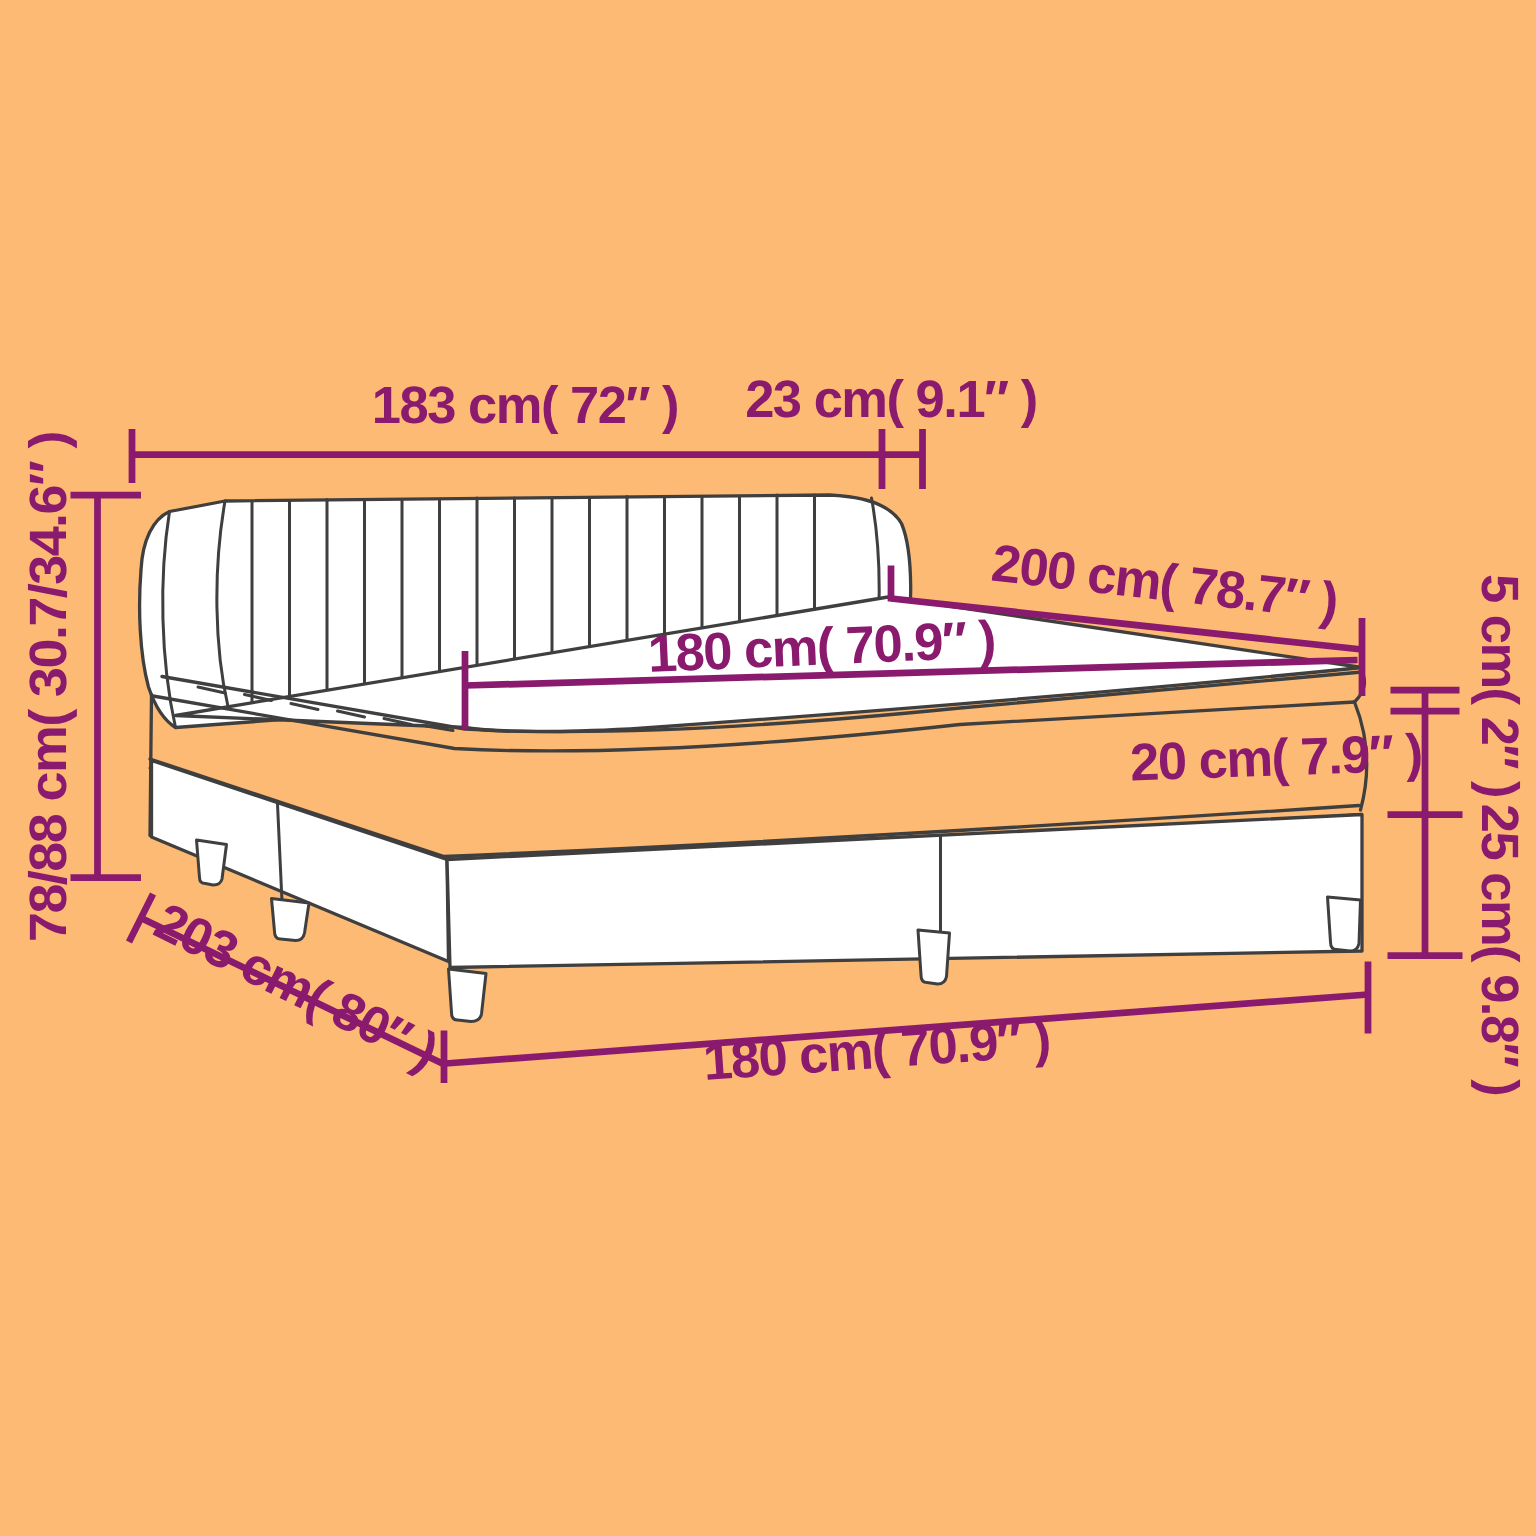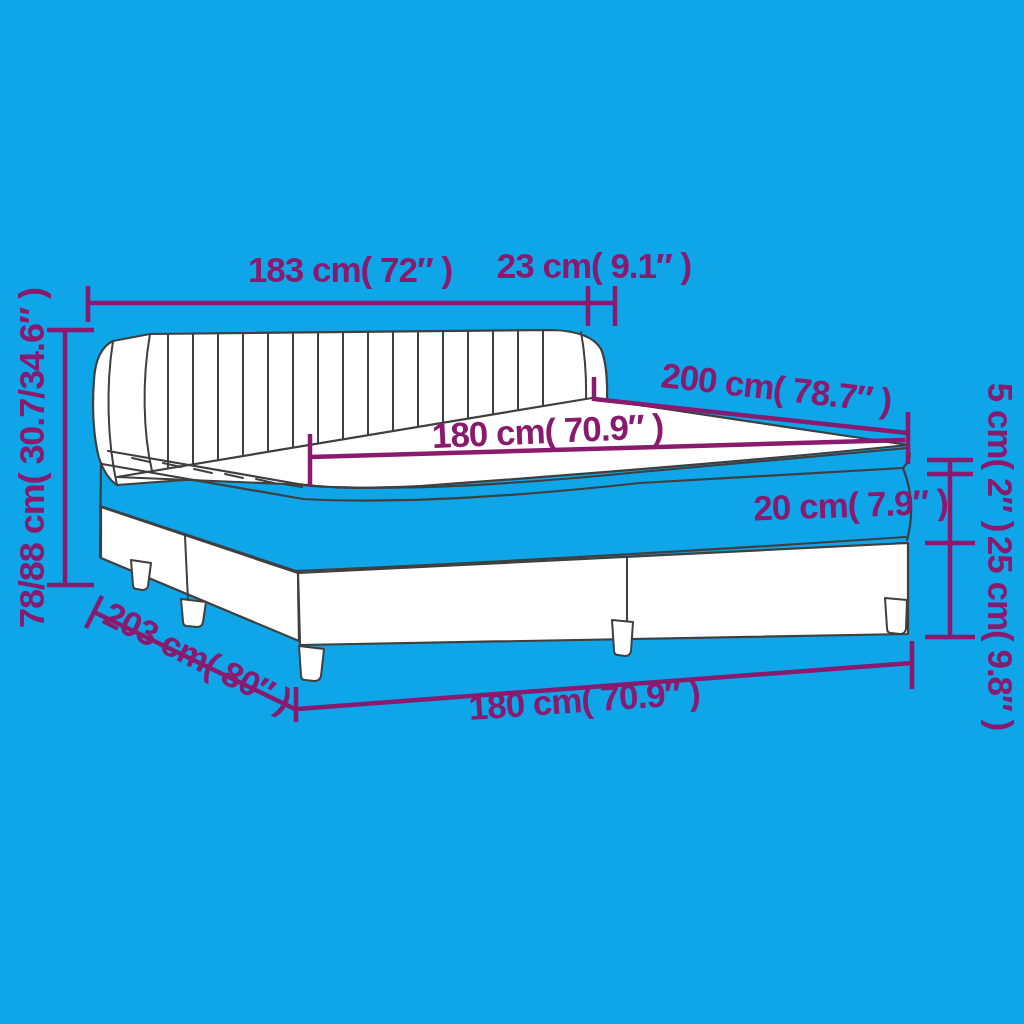--- a/index.html
+++ b/index.html
@@ -1,16 +1,16 @@
 <!DOCTYPE html>
 <html><head>
 <meta charset="utf-8">
 <style>
   html,body{margin:0;padding:0;background:#ffffff;}
-  .stage{position:relative;width:1024px;height:1024px;background:#0ea5e9;overflow:hidden;
+  .stage{position:relative;width:1024px;height:1024px;background:#fdba74;overflow:hidden;
          font-family:"Liberation Sans",sans-serif;}
   svg{display:block;}
   .art{stroke:#3F3F3F;stroke-width:2.2;fill:none;stroke-linecap:round;stroke-linejoin:round;}
   .artfill{stroke:#3F3F3F;stroke-width:2.2;fill:#ffffff;stroke-linejoin:round;}
   .thin{stroke-width:2;}
   .dim{stroke:#8A1A6D;stroke-width:4.5;fill:none;stroke-linecap:butt;}
   .dimtext{fill:#8A1A6D;font-weight:bold;font-size:35px;letter-spacing:-1px;
            font-family:"Liberation Sans",sans-serif;}
   .mid{text-anchor:middle;}
 </style>

